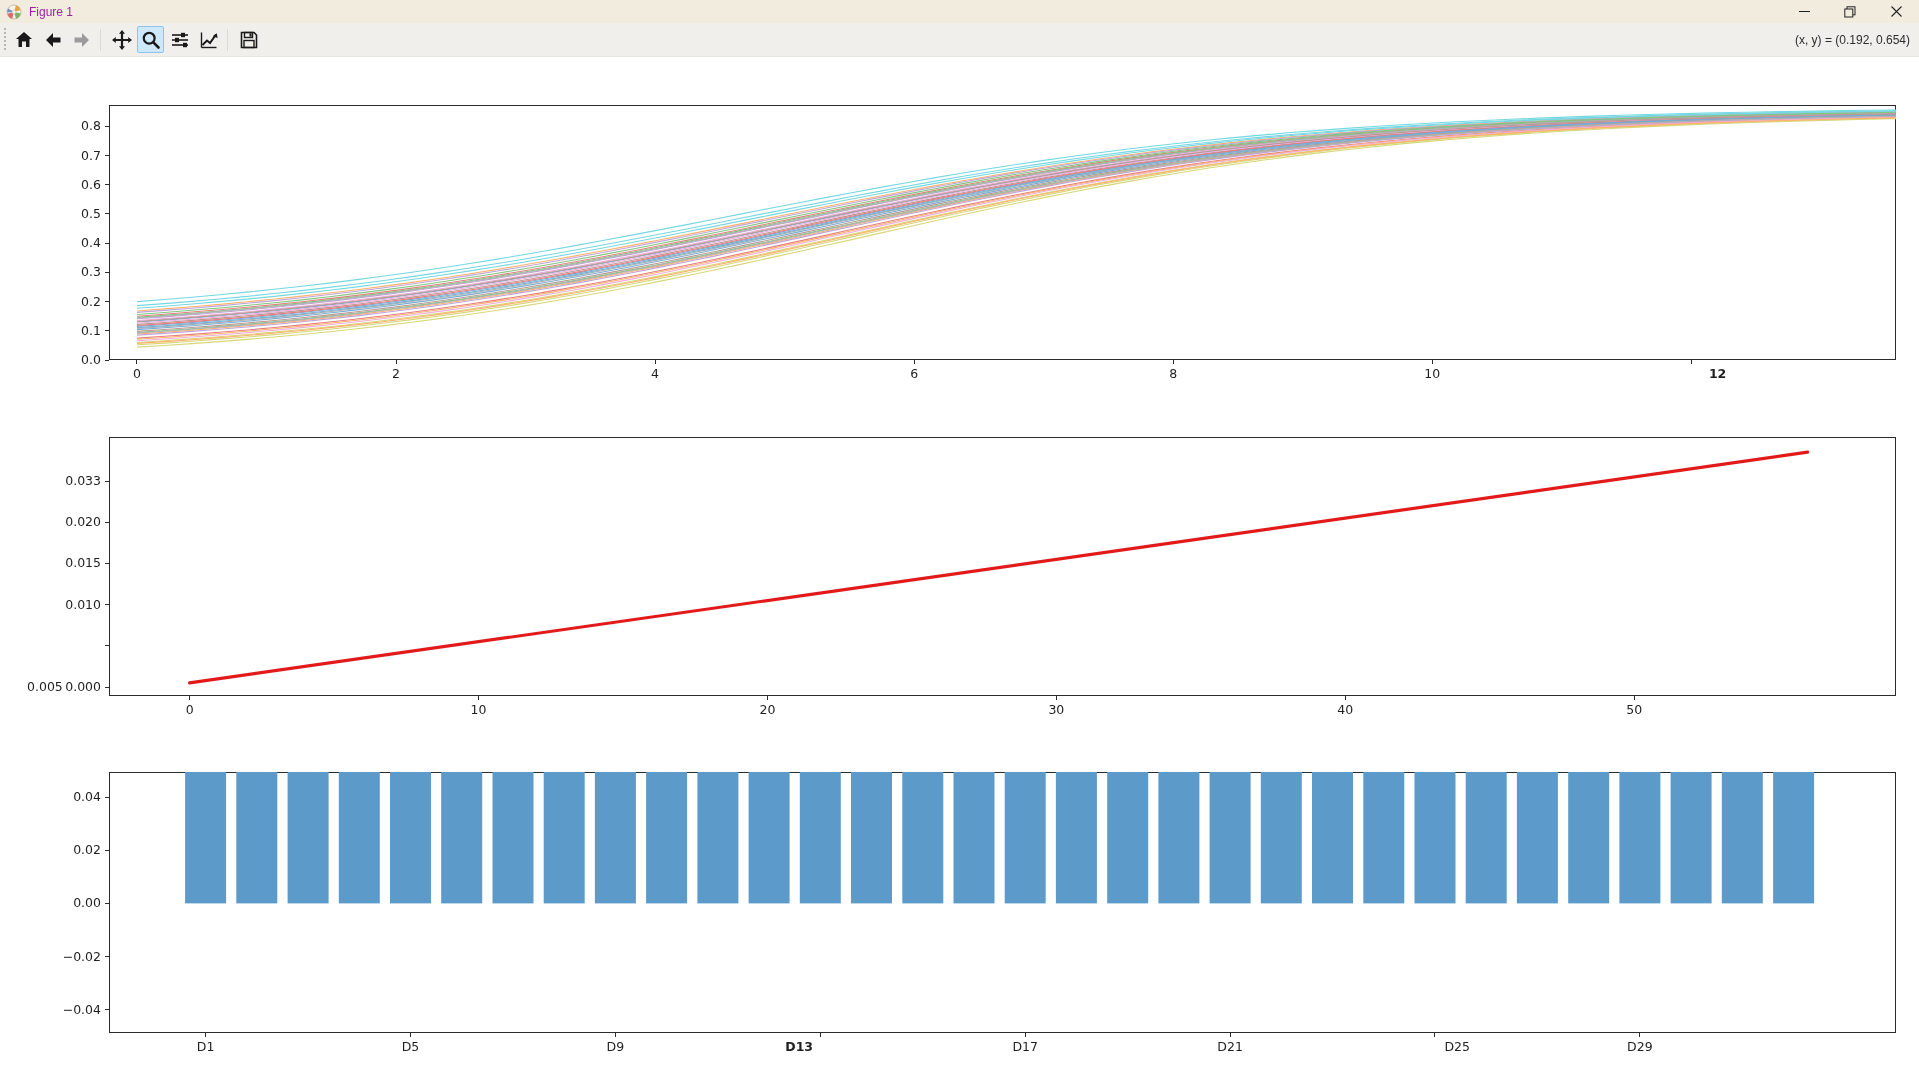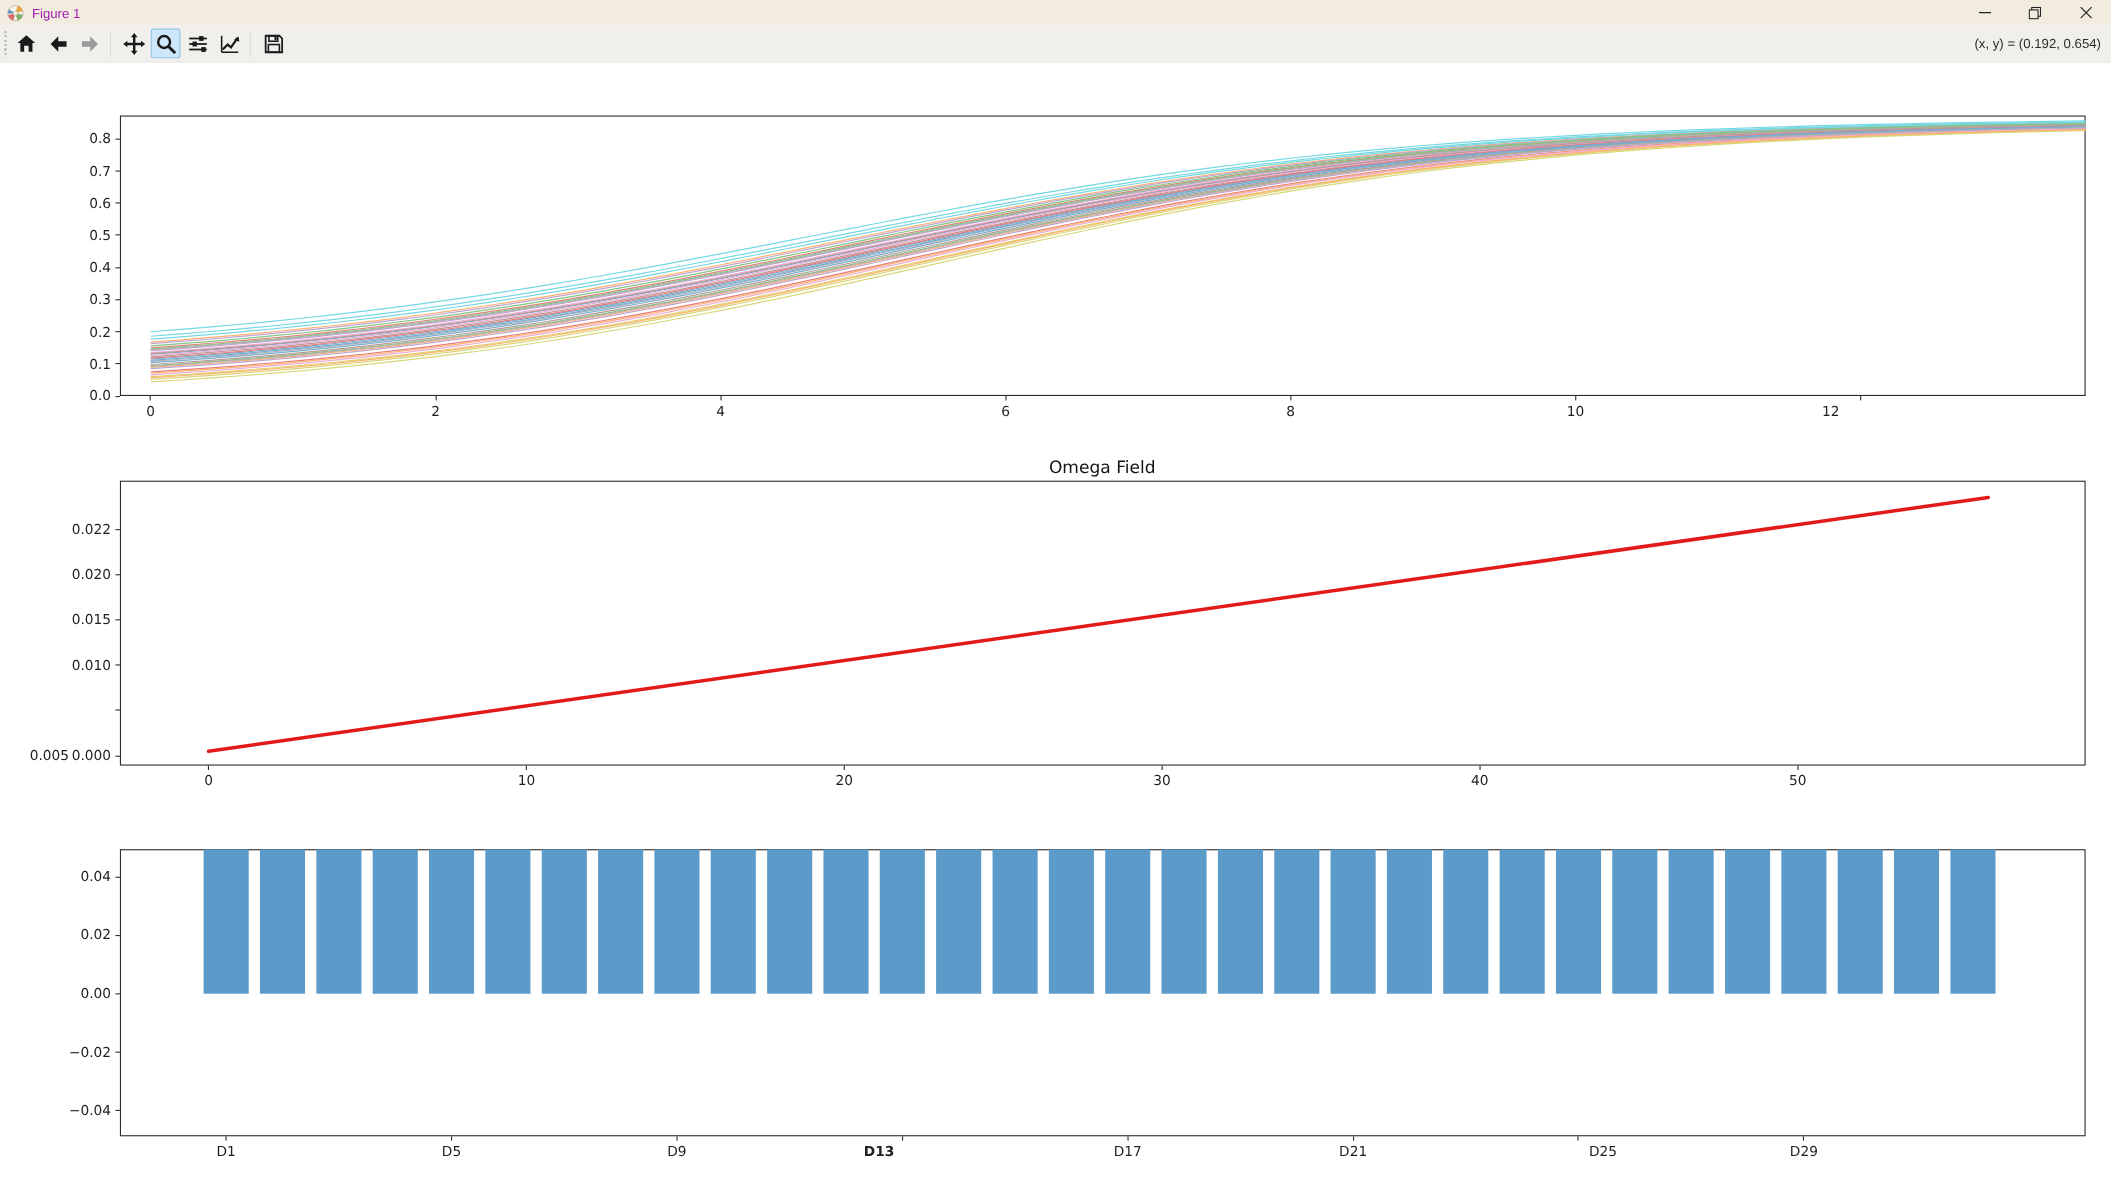--- a/index.html
+++ b/index.html
@@ -123,36 +123,35 @@
       <rect x="5.5" y="2.5" width="8" height="5" fill="none" stroke="#1a1a1a" stroke-width="1.4"></rect>
       <rect x="10.5" y="3.4" width="2" height="3.2" fill="#1a1a1a"></rect>
       <rect x="5" y="10.5" width="10" height="7" fill="none" stroke="#1a1a1a" stroke-width="1.4"></rect>
     </svg>
   </div>
 
   <span class="readout">(x, y) = (0.192, 0.654)</span>
 </div>
 
 <div class="figure" id="figure">
-  <div class="chart-title" style="left:752px;top:359px;">Omega Field</div>
 <div class="axes" style="left: 109px; top: 48px; width: 1787px; height: 255px;"></div>
     <div class="tick-mark" style="left: 136.479px; top: 303px; width: 1px; height: 4px;"></div>
     <div class="tick-label" style="left: 101.979px; top: 309px; width: 70px; text-align: center;">0</div>
     <div class="tick-mark" style="left: 395.539px; top: 303px; width: 1px; height: 4px;"></div>
     <div class="tick-label" style="left: 361.039px; top: 309px; width: 70px; text-align: center;">2</div>
     <div class="tick-mark" style="left: 654.6px; top: 303px; width: 1px; height: 4px;"></div>
     <div class="tick-label" style="left: 620.1px; top: 309px; width: 70px; text-align: center;">4</div>
     <div class="tick-mark" style="left: 913.66px; top: 303px; width: 1px; height: 4px;"></div>
     <div class="tick-label" style="left: 879.16px; top: 309px; width: 70px; text-align: center;">6</div>
     <div class="tick-mark" style="left: 1172.72px; top: 303px; width: 1px; height: 4px;"></div>
     <div class="tick-label" style="left: 1138.22px; top: 309px; width: 70px; text-align: center;">8</div>
     <div class="tick-mark" style="left: 1431.78px; top: 303px; width: 1px; height: 4px;"></div>
     <div class="tick-label" style="left: 1397.28px; top: 309px; width: 70px; text-align: center;">10</div>
     <div class="tick-mark" style="left: 1690.84px; top: 303px; width: 1px; height: 4px;"></div>
-    <div class="tick-label" style="left: 1656.34px; top: 309px; width: 70px; text-align: left;">12</div>
+    <div class="tick-label" style="left: 1656.34px; top: 309px; width: 70px; text-align: right; font-weight: bold;">12</div>
     <div class="tick-mark" style="left: 105px; top: 302.5px; width: 4px; height: 1px;"></div>
     <div class="tick-label" style="left: 27px; top: 295px; width: 74px; text-align: right;">0.0</div>
     <div class="tick-mark" style="left: 105px; top: 273.29px; width: 4px; height: 1px;"></div>
     <div class="tick-label" style="left: 27px; top: 265.79px; width: 74px; text-align: right;">0.1</div>
     <div class="tick-mark" style="left: 105px; top: 244.081px; width: 4px; height: 1px;"></div>
     <div class="tick-label" style="left: 27px; top: 236.581px; width: 74px; text-align: right;">0.2</div>
     <div class="tick-mark" style="left: 105px; top: 214.871px; width: 4px; height: 1px;"></div>
     <div class="tick-label" style="left: 27px; top: 207.371px; width: 74px; text-align: right;">0.3</div>
     <div class="tick-mark" style="left: 105px; top: 185.662px; width: 4px; height: 1px;"></div>
     <div class="tick-label" style="left: 27px; top: 178.162px; width: 74px; text-align: right;">0.4</div>
@@ -215,21 +214,21 @@
     <div class="tick-label" style="left: 27px; top: 622.018px; width: 74px; text-align: right;">0.000</div>
     <div class="tick-mark" style="left: 105px; top: 588.315px; width: 4px; height: 1px;"></div>
     <div class="tick-label" style="left: 27px; top: 580.815px; width: 74px; text-align: left; margin-top: 41px;">0.005</div>
     <div class="tick-mark" style="left: 105px; top: 547.112px; width: 4px; height: 1px;"></div>
     <div class="tick-label" style="left: 27px; top: 539.612px; width: 74px; text-align: right;">0.010</div>
     <div class="tick-mark" style="left: 105px; top: 505.91px; width: 4px; height: 1px;"></div>
     <div class="tick-label" style="left: 27px; top: 498.41px; width: 74px; text-align: right;">0.015</div>
     <div class="tick-mark" style="left: 105px; top: 464.707px; width: 4px; height: 1px;"></div>
     <div class="tick-label" style="left: 27px; top: 457.207px; width: 74px; text-align: right;">0.020</div>
     <div class="tick-mark" style="left: 105px; top: 423.504px; width: 4px; height: 1px;"></div>
-    <div class="tick-label" style="left: 27px; top: 416.004px; width: 74px; text-align: right;">0.022</div>
+    <div class="tick-label" style="left: 27px; top: 416.004px; width: 74px; text-align: right;">0.033</div>
     <svg class="axes-svg" viewBox="0 0 1787 259" style="left: 109px; top: 380px; width: 1787px; height: 259px; position: absolute;">
       <polyline points="80.6,245.9 1698.6,15.2" fill="none" stroke="#e31a1a" stroke-width="3.2" stroke-linecap="round"></polyline>
     </svg>
     <div class="axes" style="left: 109px; top: 715px; width: 1787px; height: 261px;"></div>
     <div class="tick-mark" style="left: 205.108px; top: 976px; width: 1px; height: 4px;"></div>
     <div class="tick-label" style="left: 170.608px; top: 982px; width: 70px; text-align: center;">D1</div>
     <div class="tick-mark" style="left: 410.004px; top: 976px; width: 1px; height: 4px;"></div>
     <div class="tick-label" style="left: 375.504px; top: 982px; width: 70px; text-align: center;">D5</div>
     <div class="tick-mark" style="left: 614.9px; top: 976px; width: 1px; height: 4px;"></div>
     <div class="tick-label" style="left: 580.4px; top: 982px; width: 70px; text-align: center;">D9</div>

